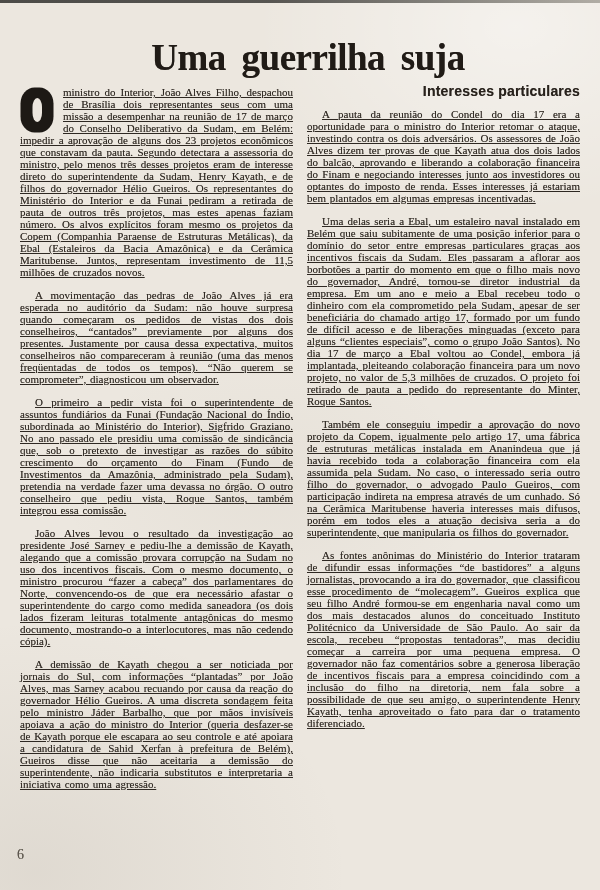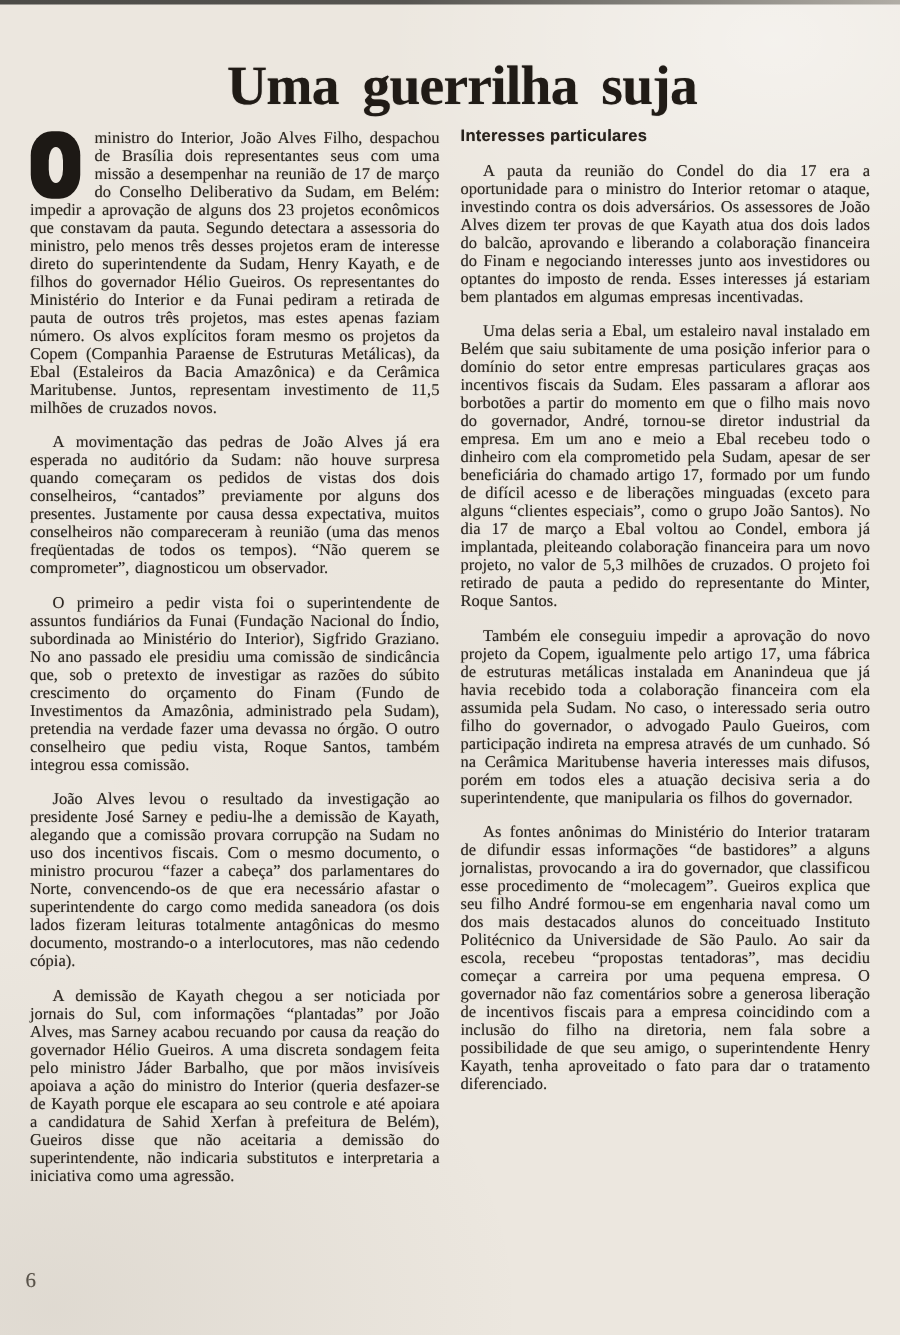--- a/index.html
+++ b/index.html
@@ -35,27 +35,28 @@
     position:absolute;top:86px;left:20px;width:560px;
     display:flex;gap:14px;
   }
   .col{flex:1 1 0;min-width:0;}
   .col p{
     margin:0 0 11px 0;
     font-size:11px;line-height:12px;
     text-align:justify;
     text-shadow:0 0 .5px rgba(50,44,36,.5);
     word-spacing:1px;
+    text-decoration:underline;
   }
   .col p.indent{text-indent:15px;}
   .col-heading{
     margin:-2px 0 9px 0;
-    text-align:left;
+    text-align:right;
     font-family:"Liberation Sans", sans-serif;
-    font-weight:bold;font-size:11px;line-height:15px;
+    font-weight:bold;font-size:14px;line-height:15px;
     letter-spacing:.2px;color:#28221c;
     text-shadow:0 0 .5px rgba(40,34,28,.55);
   }
   .dropcap{
     float:left;width:34px;height:46px;
     margin:1px 9px 0 0;
   }
   .dropcap svg{display:block;}
   .sr{position:absolute;width:1px;height:1px;overflow:hidden;clip-path:inset(50%);white-space:nowrap;}
   .page-num{

